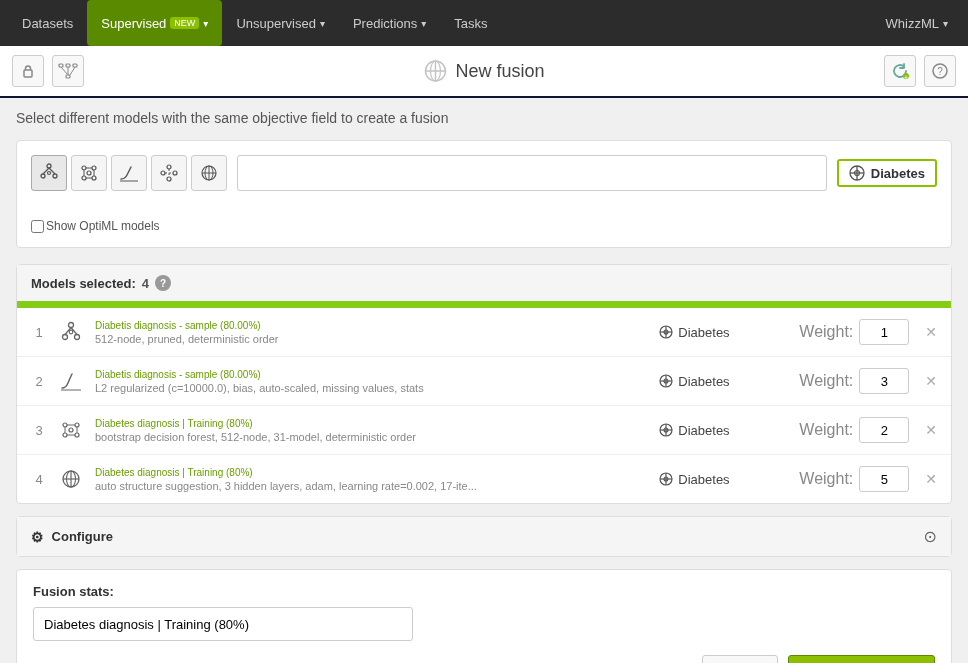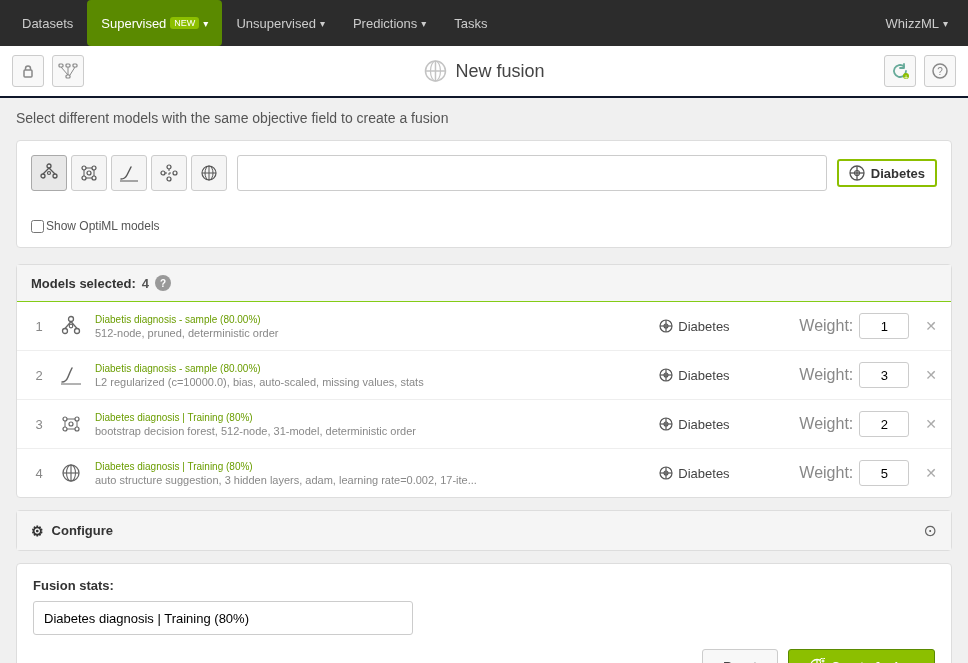--- a/index.html
+++ b/index.html
@@ -181,21 +181,21 @@
     
     .models-section {
       background: #fff;
       border: 1px solid #ddd;
       border-radius: 4px;
       margin-bottom: 12px;
     }
     .models-header {
       padding: 10px 14px;
       background: #f5f5f5;
-      border-bottom: 1px solid #84cc16;
+      border-bottom: 7px solid #84cc16;
       display: flex;
       align-items: center;
       gap: 6px;
       font-weight: bold;
       font-size: 13px;
     }
     .models-header .count {
       color: #555;
     }
     .help-icon {

